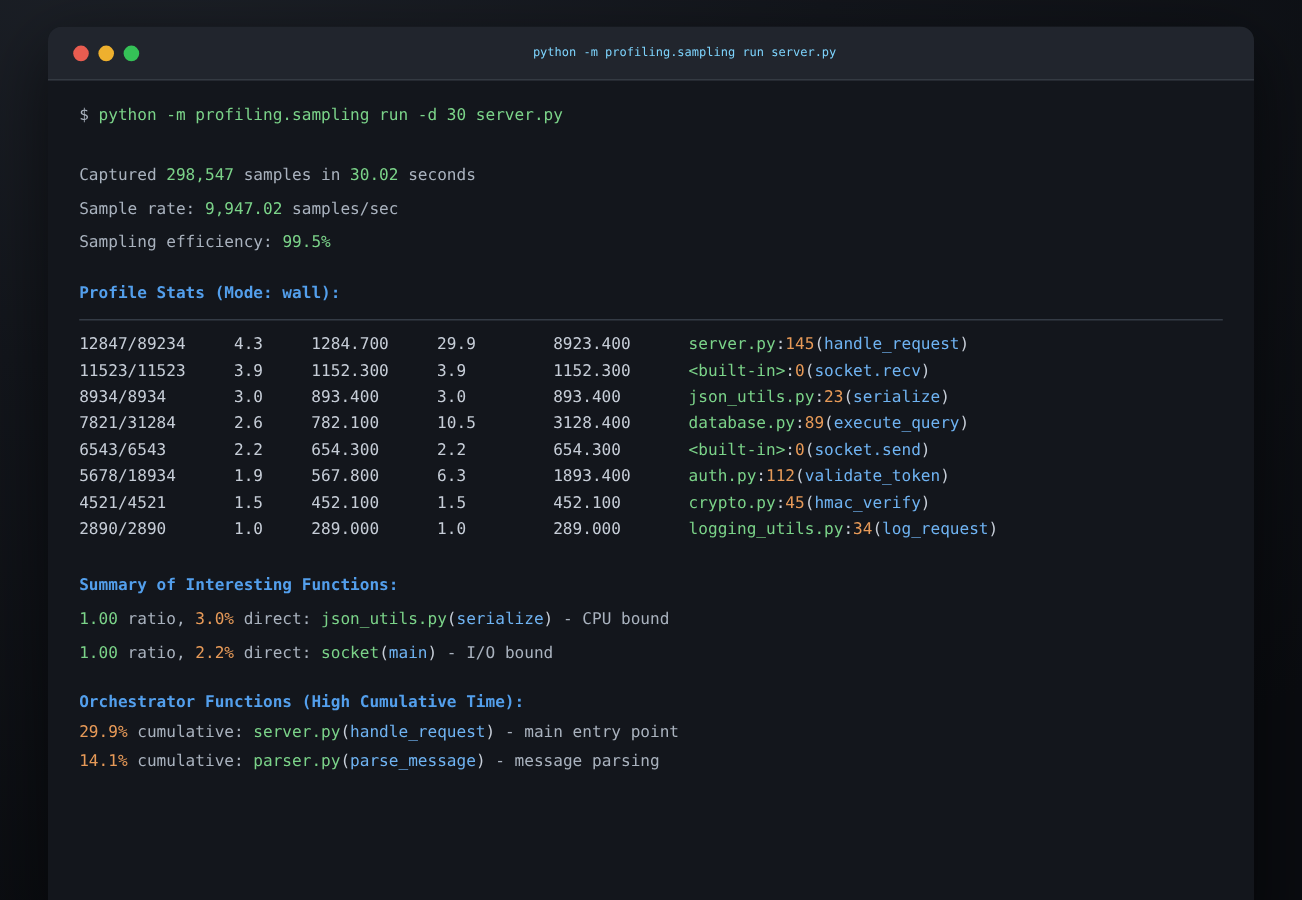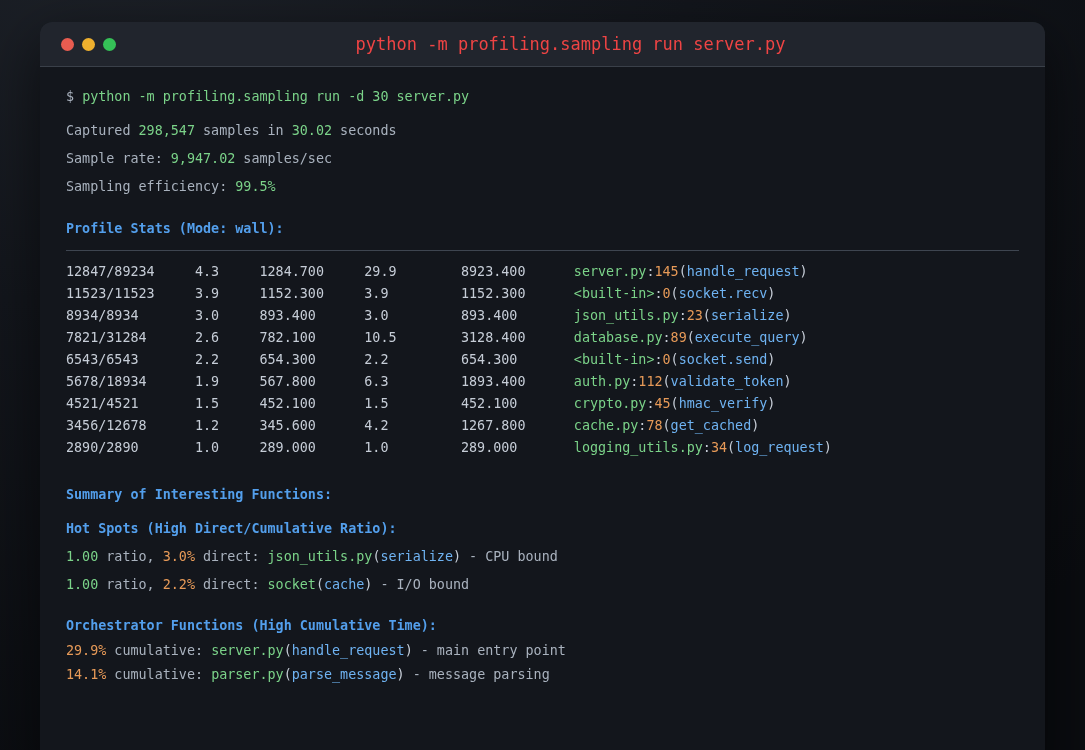--- a/index.html
+++ b/index.html
@@ -26,22 +26,22 @@
     align-items: center;
   }
   .lights { width: 90px; padding-left: 21px; box-sizing: border-box; display: flex; gap: 8px; }
   .light { width: 13px; height: 13px; border-radius: 50%; display: inline-block; }
   .light.red    { background: var(--close-red, #e85c50); }
   .light.yellow { background: var(--minimize-yellow, #eeb02e); }
   .light.green  { background: var(--maximize-green, #35c157); }
   .titlebar .title {
     flex: 1;
     text-align: center;
-    color: #ef4444;
-    font-size: 17px;
+    color: #7dd3fc;
+    font-size: 10px;
   }
   .titlebar .spacer { width: 34px; }
 
   .content {
     padding: 0 26px;
     font-size: 13.4px;
     color: var(--text-gray, #a9b2be);
   }
   .line { line-height: 22px; white-space: pre; }
 
@@ -57,21 +57,21 @@
   
   .r { color: var(--numeric-gray, #c6cdd7); }
   .c { display: inline-block; text-align: left; white-space: pre; }
   .w16 { width: 16ch; } .w8 { width: 8ch; } .w13 { width: 13ch; }
   .w12 { width: 12ch; } .w11 { width: 11ch; }
   .fp { margin-left: 3ch; }
   .hr { border-top: 1px solid #3e4550; height: 0; }
 
   
   .m2 {margin-top:2px} .m3 {margin-top:3px} .m6 {margin-top:6px}
-  .m10{margin-top:10px} .m12{margin-top:12px} .m16{margin-top:12px}
+  .m10{margin-top:10px} .m12{margin-top:12px} .m16{margin-top:28px}
   .m19{margin-top:19px} .m20{margin-top:20px} .m25{margin-top:25px}
 </style>
 </head>
 <body>
 
 <div class="window">
   <div class="titlebar">
     <div class="lights">
       <span class="light red"></span>
       <span class="light yellow"></span>
@@ -103,32 +103,30 @@
     <div class="line r"><span class="c w16">8934/8934</span><span class="c w8">3.0</span><span class="c w13">893.400</span><span class="c w12">3.0</span><span class="c w11">893.400</span><span class="fp t-green">json_utils.py</span><span class="t-punct">:</span><span class="t-orange">23</span><span class="t-punct">(</span><span class="t-blue">serialize</span><span class="t-punct">)</span></div>
 
     <div class="line r"><span class="c w16">7821/31284</span><span class="c w8">2.6</span><span class="c w13">782.100</span><span class="c w12">10.5</span><span class="c w11">3128.400</span><span class="fp t-green">database.py</span><span class="t-punct">:</span><span class="t-orange">89</span><span class="t-punct">(</span><span class="t-blue">execute_query</span><span class="t-punct">)</span></div>
 
     <div class="line r"><span class="c w16">6543/6543</span><span class="c w8">2.2</span><span class="c w13">654.300</span><span class="c w12">2.2</span><span class="c w11">654.300</span><span class="fp t-green">&lt;built-in&gt;</span><span class="t-punct">:</span><span class="t-orange">0</span><span class="t-punct">(</span><span class="t-blue">socket.send</span><span class="t-punct">)</span></div>
 
     <div class="line r"><span class="c w16">5678/18934</span><span class="c w8">1.9</span><span class="c w13">567.800</span><span class="c w12">6.3</span><span class="c w11">1893.400</span><span class="fp t-green">auth.py</span><span class="t-punct">:</span><span class="t-orange">112</span><span class="t-punct">(</span><span class="t-blue">validate_token</span><span class="t-punct">)</span></div>
 
     <div class="line r"><span class="c w16">4521/4521</span><span class="c w8">1.5</span><span class="c w13">452.100</span><span class="c w12">1.5</span><span class="c w11">452.100</span><span class="fp t-green">crypto.py</span><span class="t-punct">:</span><span class="t-orange">45</span><span class="t-punct">(</span><span class="t-blue">hmac_verify</span><span class="t-punct">)</span></div>
 
-    <div class="line r"><span class="c w16">3456/12678</span><span class="c w8">1.2</span><span class="c w13">345.600</span><span class="c w12">4.2</span><span class="c w11">1267.800</span><span class="fp t-green">cache.py</span><span class="t-punct">:</span><span class="t-orange">78</span><span class="t-punct">(</span><span class="t-blue">get_cached</span><span class="t-punct">)</span></div>
 
     <div class="line r"><span class="c w16">2890/2890</span><span class="c w8">1.0</span><span class="c w13">289.000</span><span class="c w12">1.0</span><span class="c w11">289.000</span><span class="fp t-green">logging_utils.py</span><span class="t-punct">:</span><span class="t-orange">34</span><span class="t-punct">(</span><span class="t-blue">log_request</span><span class="t-punct">)</span></div>
 
     <div class="line m25 t-head">Summary of Interesting Functions:</div>
 
-    <div class="line m12 t-head">Hot Spots (High Direct/Cumulative Ratio):</div>
 
 
     <div class="line m6"><span class="t-green b">1.00</span><span class="t-gray"> ratio, </span><span class="t-orange b">3.0%</span><span class="t-gray"> direct: </span><span class="t-green">json_utils.py</span><span class="t-punct">(</span><span class="t-blue">serialize</span><span class="t-punct">)</span><span class="t-gray"> - CPU bound</span></div>
 
-    <div class="line m6"><span class="t-green b">1.00</span><span class="t-gray"> ratio, </span><span class="t-orange b">2.2%</span><span class="t-gray"> direct: </span><span class="t-green">socket</span><span class="t-punct">(</span><span class="t-blue">cache</span><span class="t-punct">)</span><span class="t-gray"> - I/O bound</span></div>
+    <div class="line m6"><span class="t-green b">1.00</span><span class="t-gray"> ratio, </span><span class="t-orange b">2.2%</span><span class="t-gray"> direct: </span><span class="t-green">socket</span><span class="t-punct">(</span><span class="t-blue">main</span><span class="t-punct">)</span><span class="t-gray"> - I/O bound</span></div>
 
     <div class="line m19 t-head">Orchestrator Functions (High Cumulative Time):</div>
 
     <div class="line m3"><span class="t-orange b">29.9%</span><span class="t-gray"> cumulative: </span><span class="t-green">server.py</span><span class="t-punct">(</span><span class="t-blue">handle_request</span><span class="t-punct">)</span><span class="t-gray"> - main entry point</span></div>
 
     <div class="line m2"><span class="t-orange b">14.1%</span><span class="t-gray"> cumulative: </span><span class="t-green">parser.py</span><span class="t-punct">(</span><span class="t-blue">parse_message</span><span class="t-punct">)</span><span class="t-gray"> - message parsing</span></div>
 
   </div>
 </div>
 

